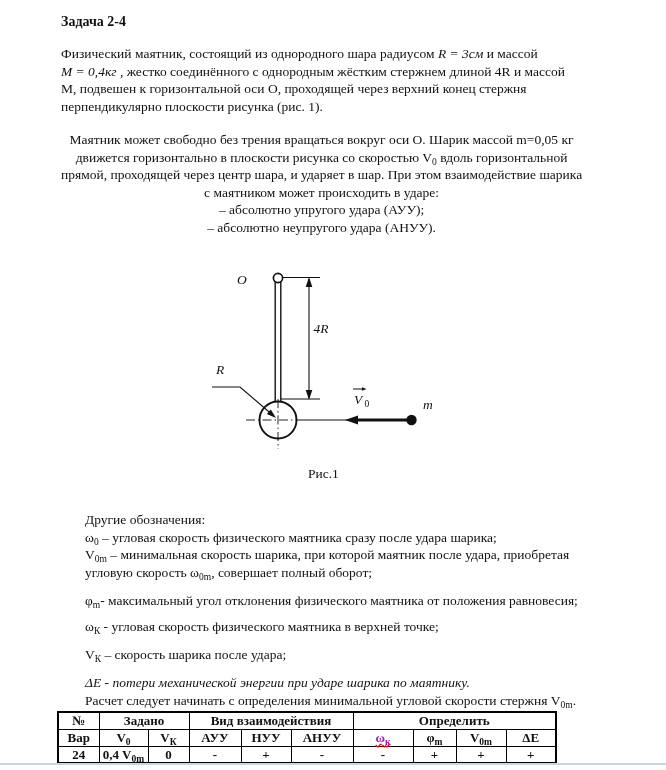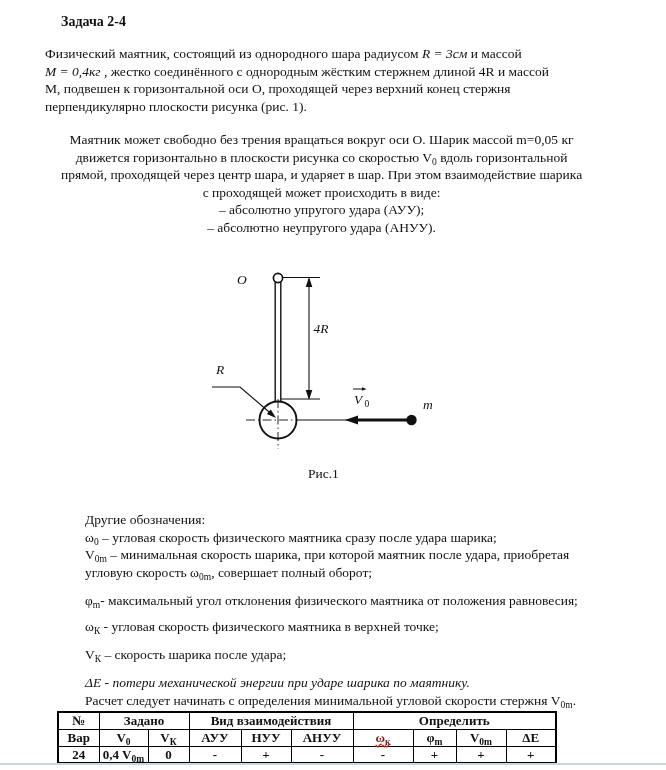--- a/index.html
+++ b/index.html
@@ -9,46 +9,46 @@
   .abs { position:absolute; }
   .line { white-space:nowrap; font-size:13.5px; line-height:17.5px; }
   .math { font-style:italic; }
   .s { font-size:9.5px; vertical-align:-3px; line-height:0; }
   .title { font-size:14px; font-weight:bold; }
 
   .vartable { border-collapse:collapse; table-layout:fixed; font-weight:bold;
               font-size:13px; border:2px solid #000; }
   .vartable td { border:1px solid #000; text-align:center; height:17px;
                  padding:0 1px; line-height:15px; white-space:nowrap; }
-  .redwavy { color:#7f1d1d; text-decoration:underline; text-decoration-style:wavy;
+  .redwavy { color:#a21caf; text-decoration:underline; text-decoration-style:wavy;
              text-decoration-color:#cc1100; text-decoration-skip-ink:none; }
   .bottom-rule { position:absolute; left:0; top:763px; width:666px; height:2px;
                  background:#ccd4dc; }
   svg text { font-family:"Liberation Serif", serif; fill:#111; }
   .it { font-style:italic; }
 </style>
 </head>
 <body>
 
 <div class="page">
 
   <div class="abs title" style="left:61px; top:14px;">Задача 2-4</div>
 
-  <div class="abs" style="left:45px; top:45px;font-family:Liberation Serif, serif;">
+  <div class="abs" style="left:61px; top:45px;font-family:Liberation Serif, serif;">
     <div class="line"><span>Физический маятник, состоящий из однородного шара радиусом </span><span class="math">R = 3см</span><span> и массой</span></div>
     <div class="line"><span class="math">М = 0,4кг</span><span> , жестко соединённого с однородным жёстким стержнем длиной 4R и массой</span></div>
     <div class="line">М, подвешен к горизонтальной оси О, проходящей через верхний конец стержня</div>
     <div class="line">перпендикулярно плоскости рисунка (рис. 1).</div>
   </div>
 
   <div class="abs" style="left:61px; top:131px;text-align:center;">
     <div class="line">Маятник может свободно без трения вращаться вокруг оси О. Шарик массой m=0,05 кг</div>
     <div class="line"><span>движется горизонтально в плоскости рисунка со скоростью V</span><sub class="s">0</sub><span> вдоль горизонтальной</span></div>
     <div class="line">прямой, проходящей через центр шара, и ударяет в шар. При этом взаимодействие шарика</div>
-    <div class="line">с проходящей может происходить в виде:</div>
+    <div class="line">с маятником может происходить в ударе:</div>
     <div class="line">– абсолютно упругого удара (АУУ);</div>
     <div class="line">– абсолютно неупругого удара (АНУУ).</div>
   </div>
 
   <svg class="abs" style="left:180px; top:265px;" width="280" height="220" viewBox="0 0 280 220">
 
     <line x1="95.2" y1="15" x2="95.2" y2="137.5" stroke="#111" stroke-width="1.4"></line>
     <line x1="100.8" y1="15" x2="100.8" y2="137.5" stroke="#111" stroke-width="1.4"></line>
 
     <circle cx="98" cy="13" r="4.6" fill="#fff" stroke="#111" stroke-width="1.7"></circle>

